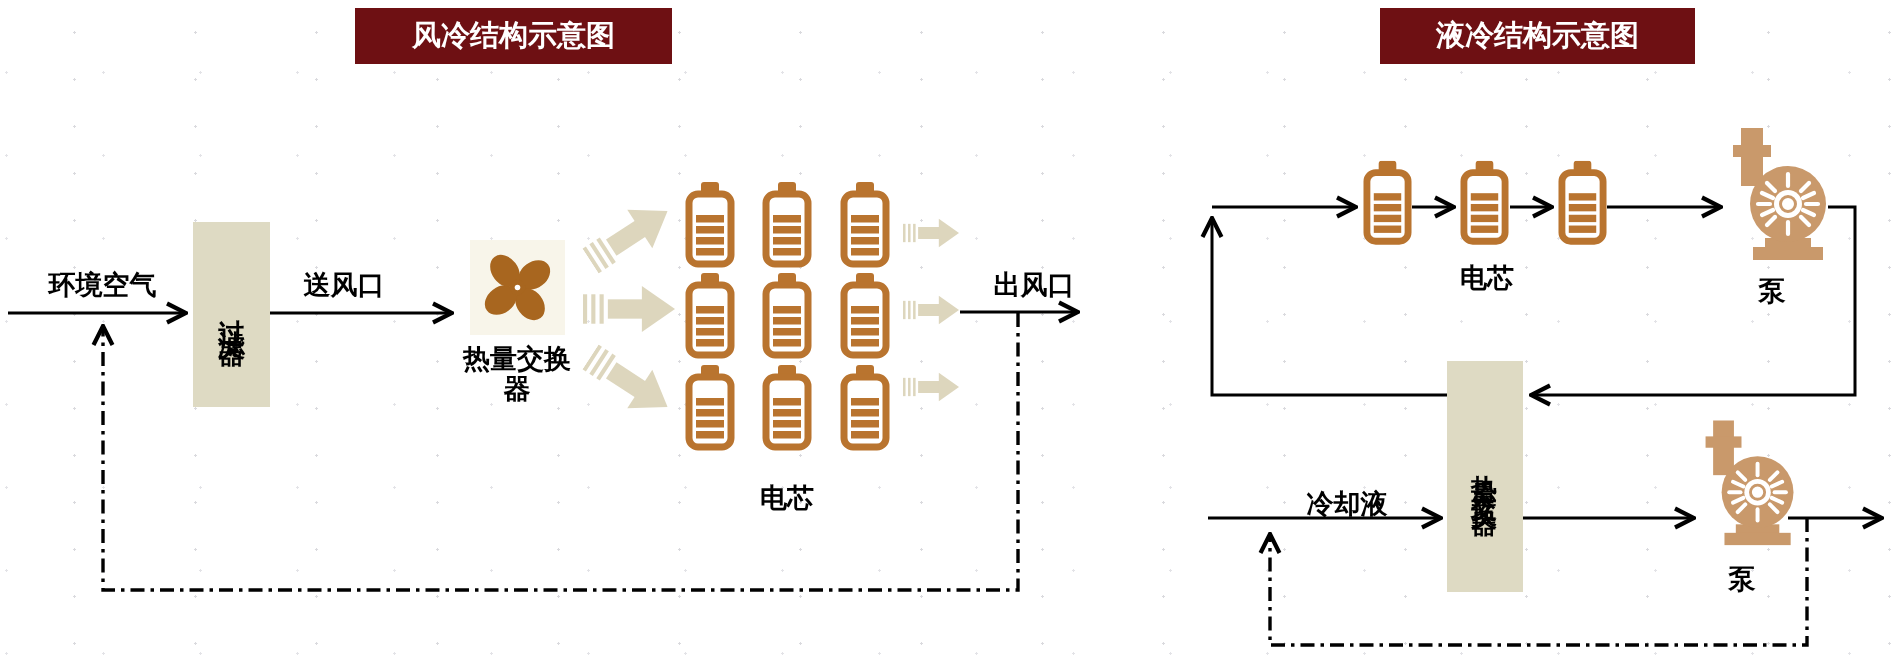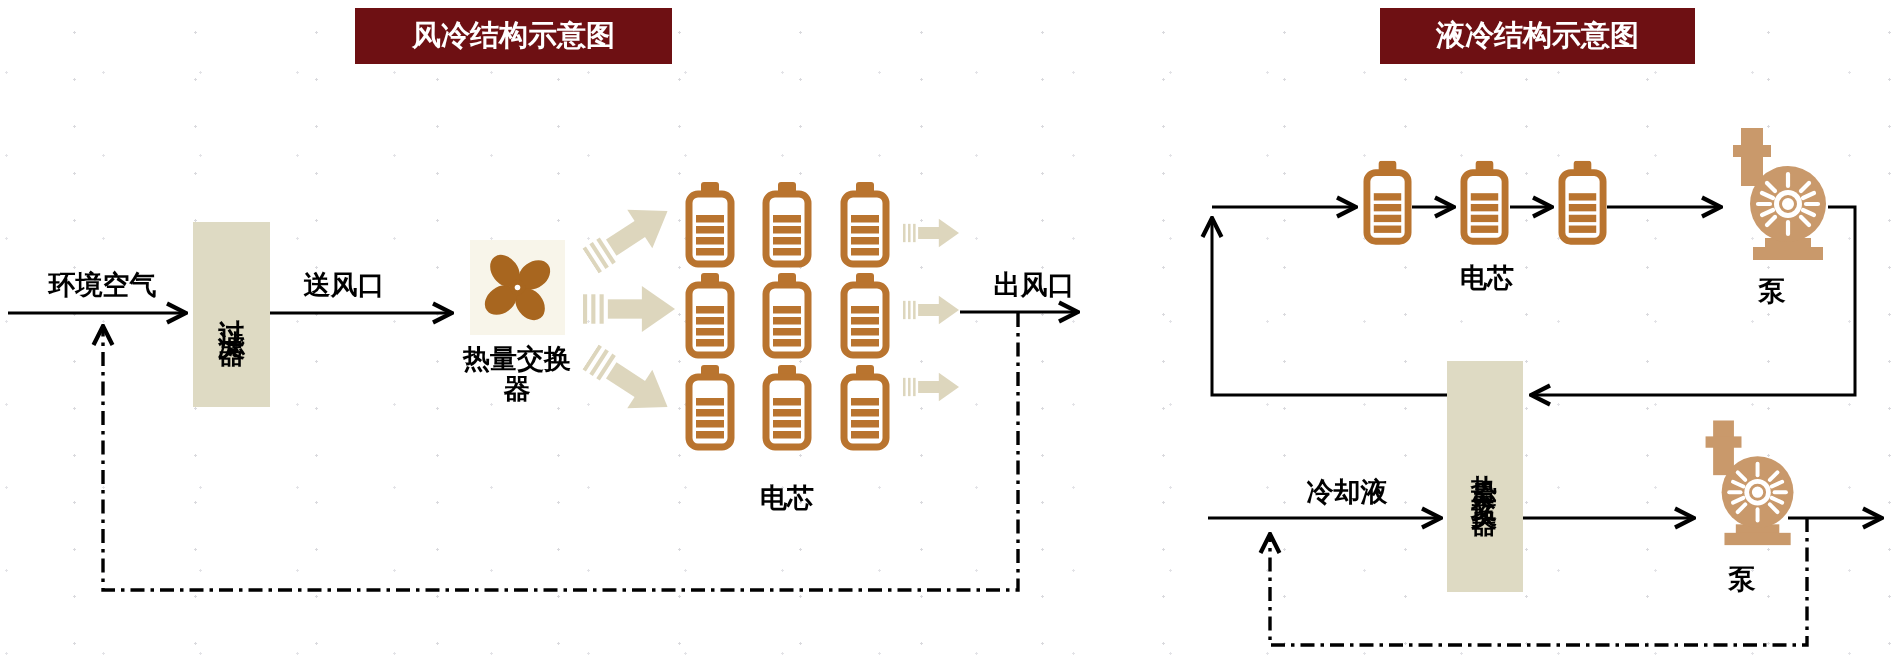--- a/index.html
+++ b/index.html
@@ -185,21 +185,21 @@
 
     <svg class="icon pump-icon" style="left:1725px;top:128px" width="110" height="140" viewBox="0 0 110 140">
         <use href="#sym-pump"></use>
       </svg>
     <div class="lbl" style="left:1744px;top:276px;width:56px">泵</div>
 
     <div class="bbox" style="left:1447px;top:361px;width:76px;height:231px">
       <div class="vtext w5">热量交换器</div>
     </div>
 
-    <div class="lbl" style="left:1290px;top:477px;width:114px">冷却液</div>
+    <div class="lbl" style="left:1290px;top:489px;width:114px">冷却液</div>
 
     <svg class="icon pump-icon" style="left:1698px;top:420px" width="104" height="133" viewBox="0 0 110 140">
         <use href="#sym-pump"></use>
       </svg>
     <div class="lbl" style="left:1714px;top:564px;width:56px">泵</div>
   </div>
 
   <svg class="lines">
     <defs>
       <marker id="ah" markerUnits="userSpaceOnUse" markerWidth="26" markerHeight="26" viewBox="0 0 26 26" refX="24" refY="13" orient="auto">

